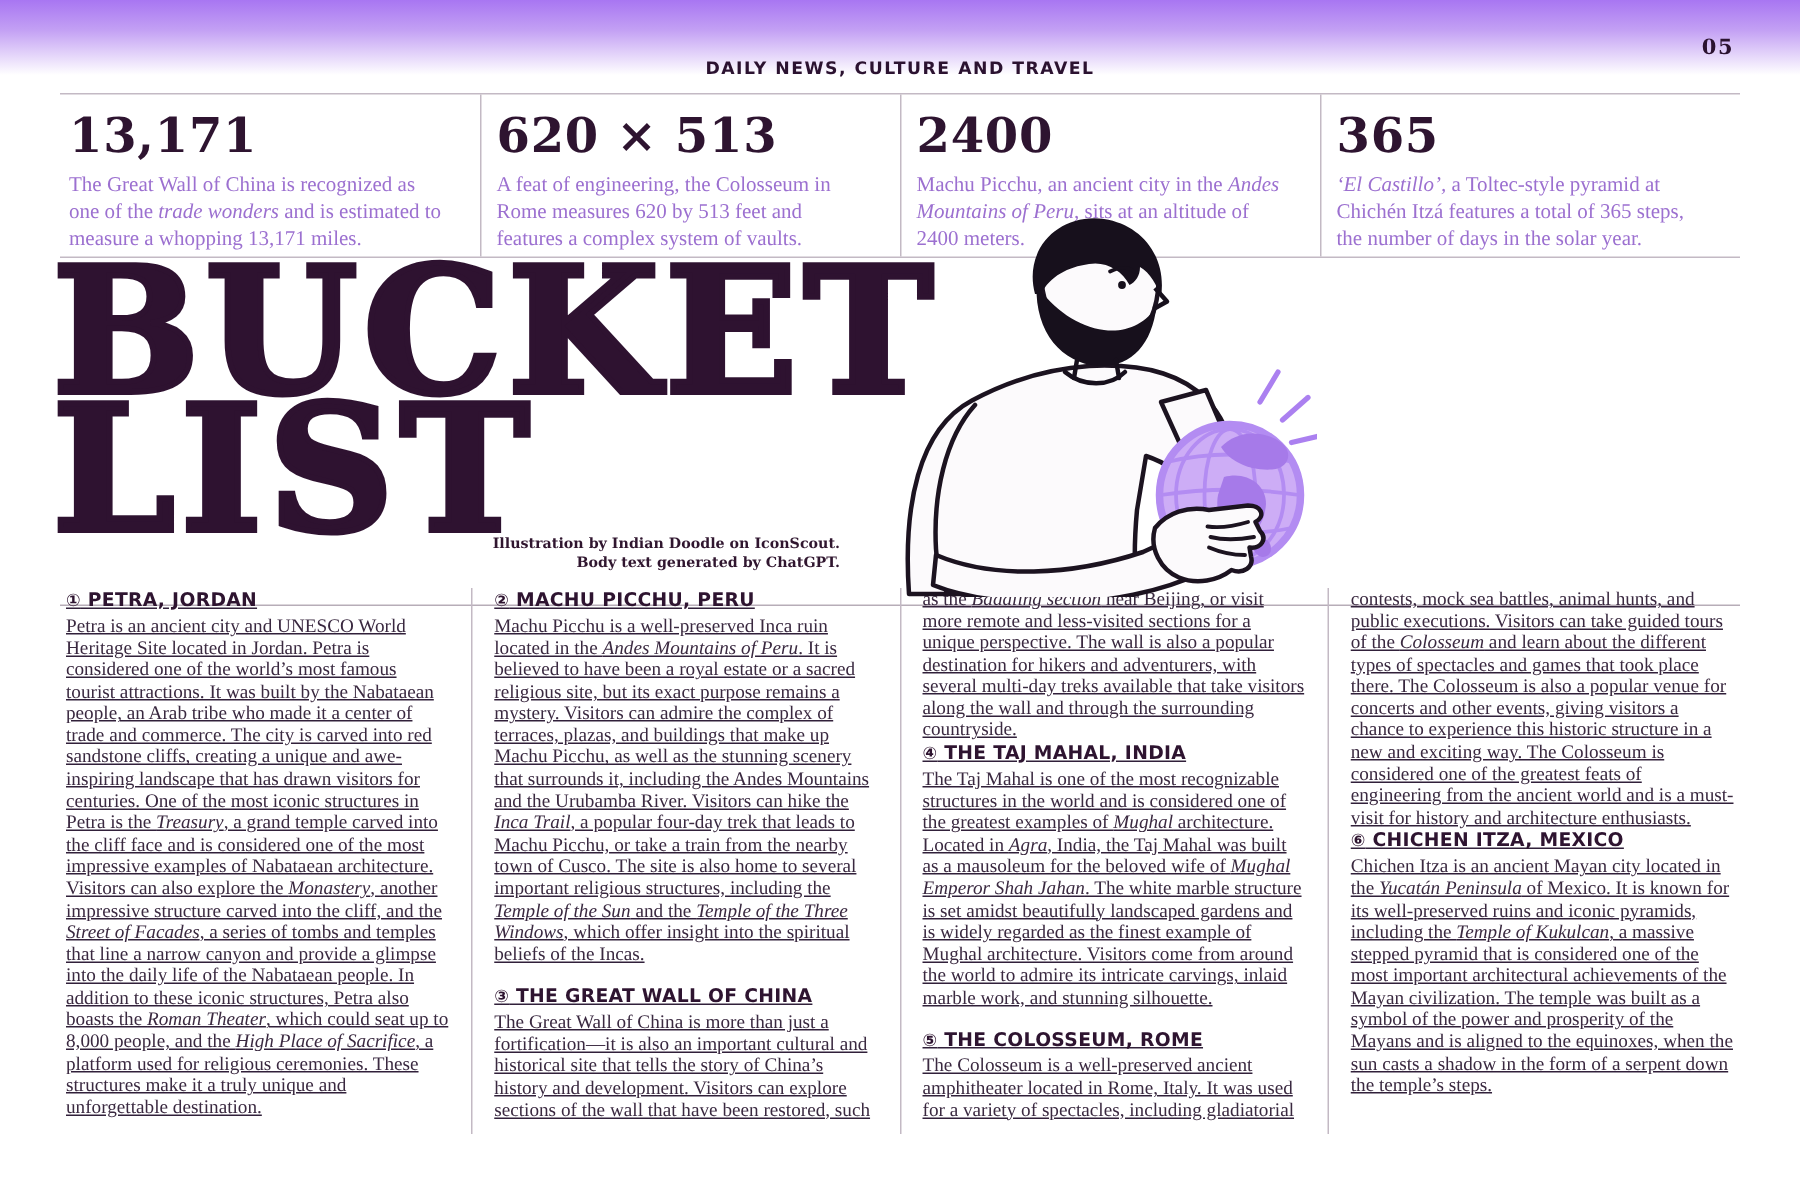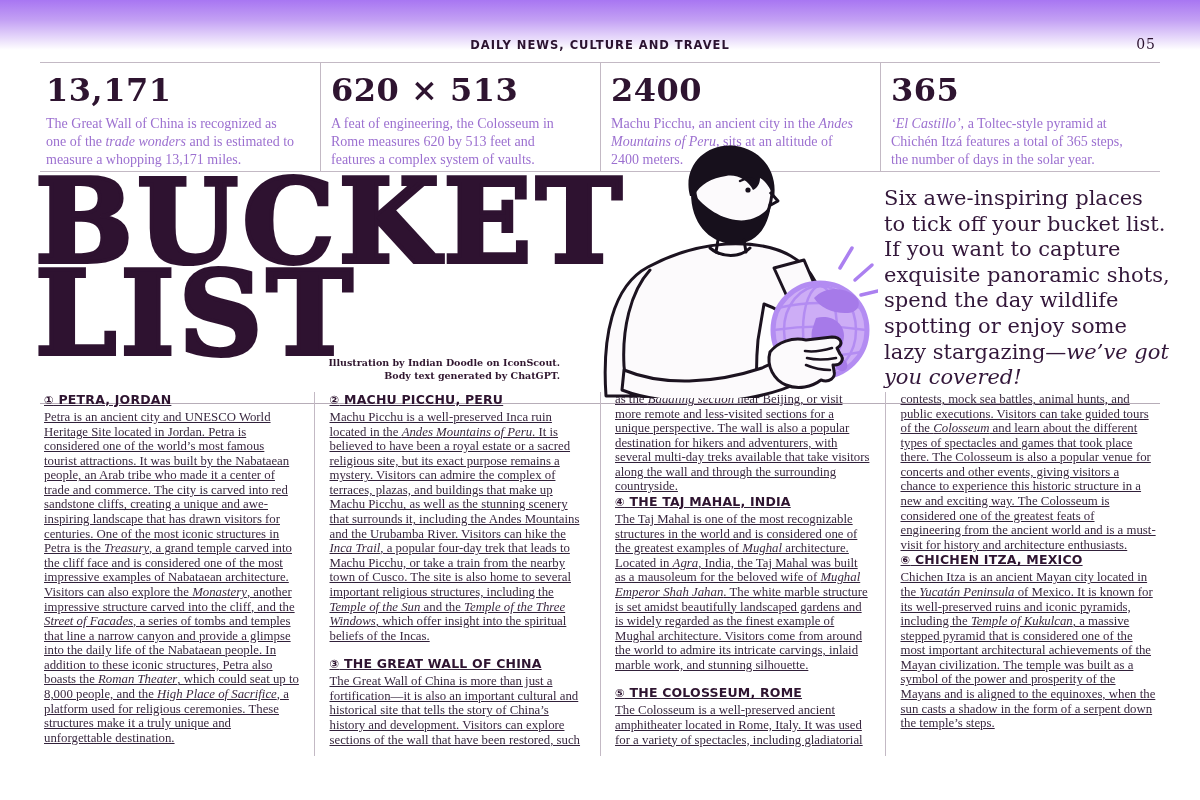--- a/index.html
+++ b/index.html
@@ -12,22 +12,22 @@
   .top-gradient {
     position:absolute; left:0; top:0; width:1200px; height:50px;
     background:linear-gradient(to bottom,#a876f2 0%,#c3a0f4 40%,rgba(248,244,247,0) 100%);
   }
   .masthead {
     position:absolute; left:0; top:38px; width:1200px; text-align:center;
     font-family:"DejaVu Sans","Liberation Sans",sans-serif;
     font-size:11.5px; font-weight:bold; letter-spacing:1px; color:#2b1230;
   }
   .page-number {
-    position:absolute; right:44px; top:36px;
-    font-family:"DejaVu Serif",serif; font-size:14px; font-weight:normal; color:#2b1230;
+    position:absolute; right:44px; top:24px;
+    font-family:"DejaVu Serif",serif; font-size:14px; font-weight:bold; color:#2b1230;
     letter-spacing:1px;
   }
   .stats {
     position:absolute; left:40px; top:62px; width:1120px; height:110px;
     border-top:1px solid #c3b9c4; border-bottom:1px solid #c3b9c4;
     display:grid; grid-template-columns:1fr 1fr 1fr 1fr;
   }
   .stat { padding:11px 20px 0 6px; }
   .stat + .stat { border-left:1px solid #c3b9c4; padding-left:10px; }
   .stat-number {
@@ -122,21 +122,20 @@
         <span class="excl-dot"></span>
       </span>
     </div>
   </div>
 
   <div class="credit">
     <div>Illustration by Indian Doodle on IconScout.</div>
     <div>Body text generated by ChatGPT.</div>
   </div>
 
-  <div class="intro"><span>Six awe-inspiring places to tick off your bucket list. If you want to capture exquisite panoramic shots, spend the day wildlife spotting or enjoy some lazy stargazing—</span><i>we’ve got you covered!</i><span></span></div>
 
   <div class="illustration">
     <svg width="300" height="258" viewBox="0 0 300 258">
 
       <path d="M28,256 C24,198 34,146 70,127 C94,114 120,106 148,104 C190,102 212,112 226,126 C236,136 242,150 244,162 L218,186 C210,176 198,168 186,164 L180,200 C178,222 178,240 180,256 Z" fill="#fcfafc" stroke="#1c1320" stroke-width="3" stroke-linejoin="round"></path>
 
       <path d="M72,130 C52,152 44,190 46,226 C47,240 50,250 54,256" fill="none" stroke="#1c1320" stroke-width="3" stroke-linecap="round"></path>
 
       <path d="M196,128 L216,172 L244,162 L226,120 Z" fill="#fcfafc" stroke="#1c1320" stroke-width="3" stroke-linejoin="round"></path>
 

